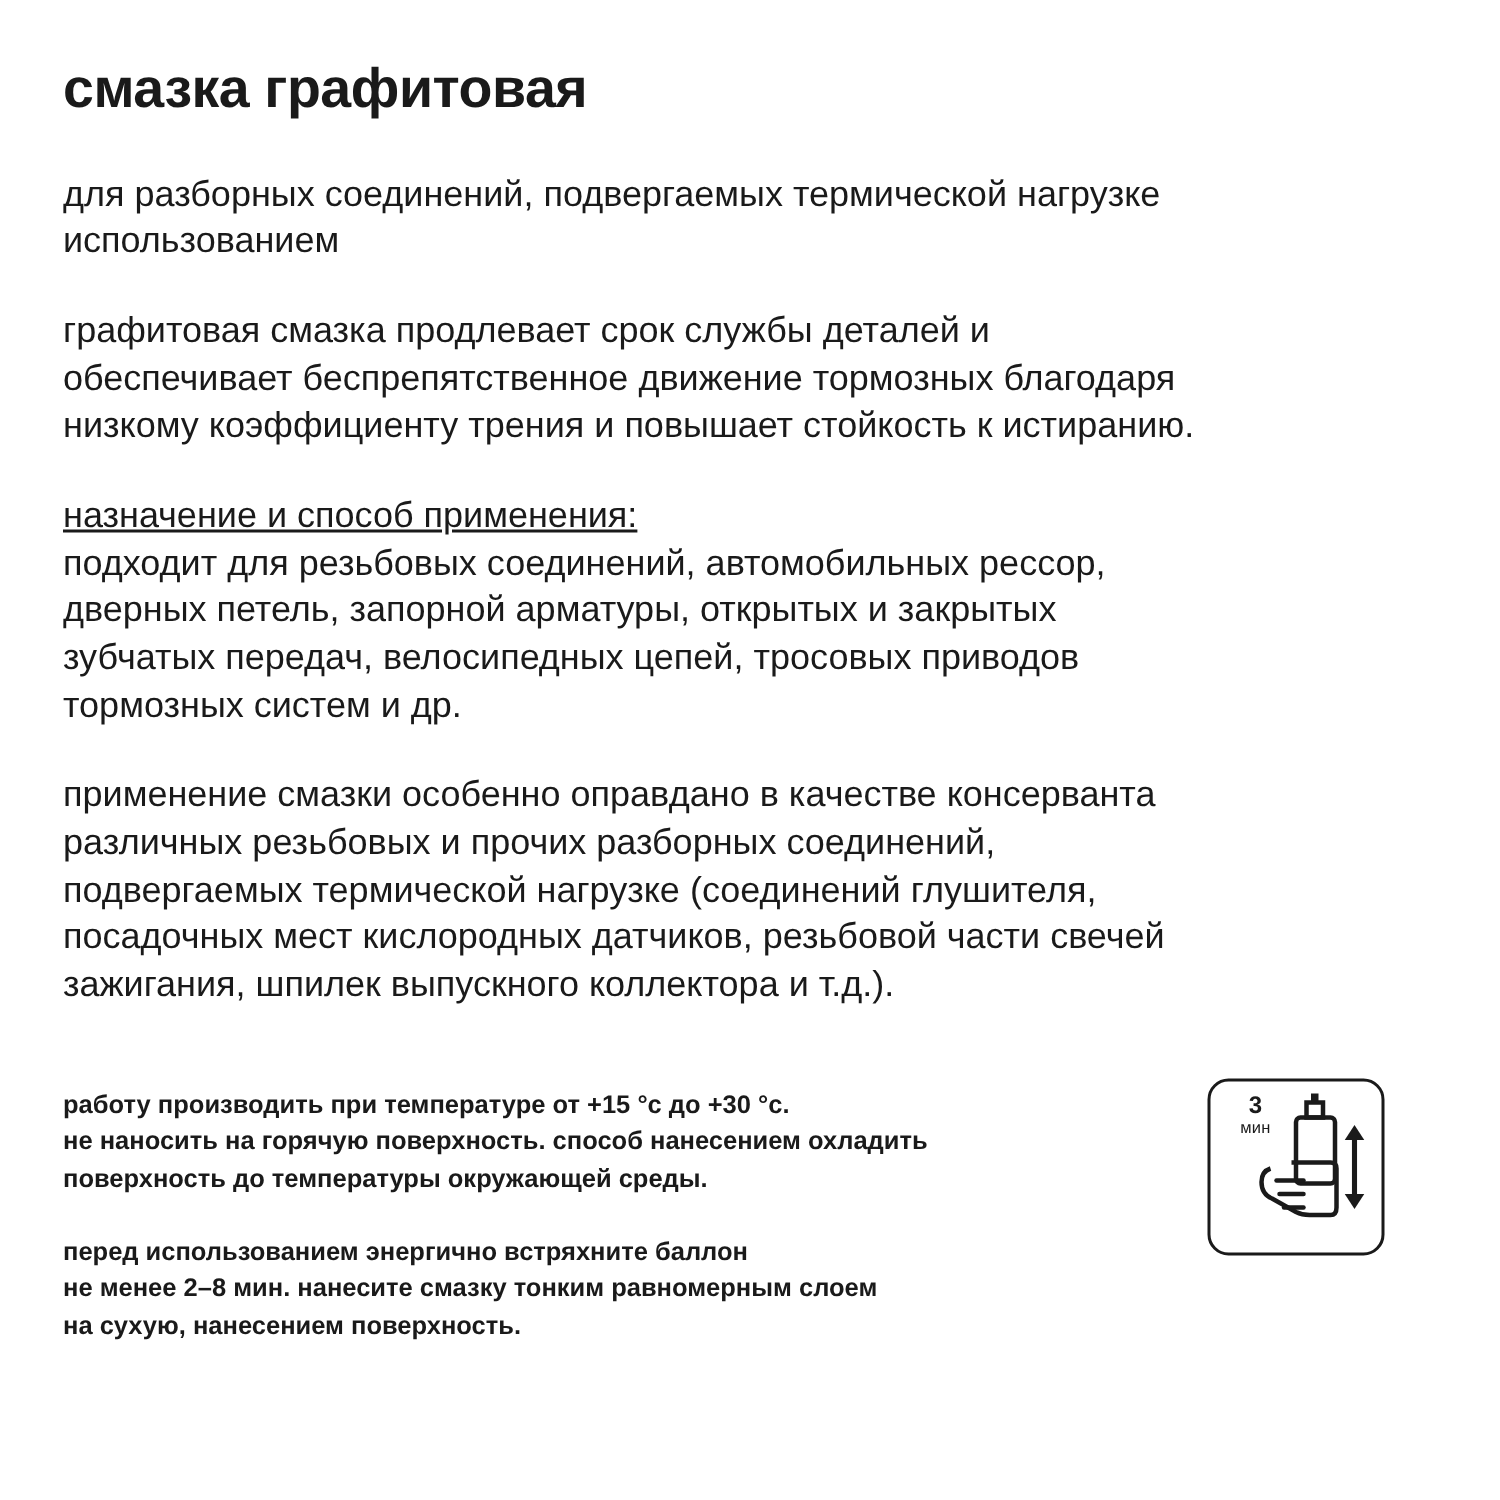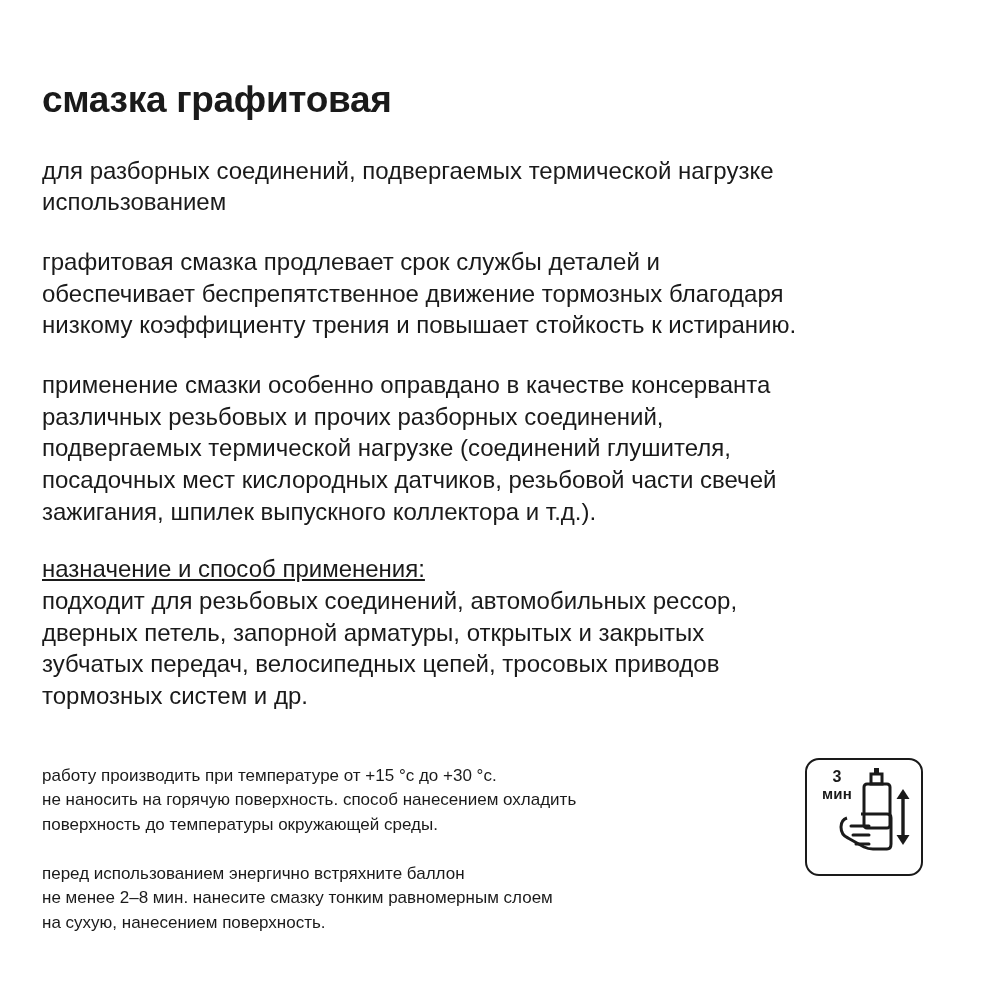--- a/index.html
+++ b/index.html
@@ -12,21 +12,21 @@
     background: #ffffff;
     font-family: "Liberation Sans", sans-serif;
     color: #1a1a1a;
     overflow: hidden;
   }
   .page {
     position: relative;
     width: 1000px;
     height: 1000px;
     box-sizing: border-box;
-    padding: 80px 42px 0 42px;
+    padding: 39px 42px 0 42px;
   }
   .title {
     font-size: 37px;
     font-weight: 700;
     letter-spacing: -0.3px;
     margin: 0 0 34px 0;
     line-height: 1.1;
   }
   .block {
     font-size: 24px;
@@ -37,21 +37,21 @@
   }
   .block.tight {
     margin-bottom: 26px;
   }
   .subhead {
     text-decoration: underline;
     text-underline-offset: 2px;
   }
   .foot {
     font-size: 17px;
-    font-weight: 400;
+    font-weight: 700;
     line-height: 1.45;
     margin: 0 0 24px 0;
     max-width: 720px;
     color: #1a1a1a;
   }
   .foot-wrap {
     position: relative;
     margin-top: 52px;
   }
   .icon-box {
@@ -69,22 +69,22 @@
     left: 10px;
     top: 9px;
     font-size: 16px;
     font-weight: 700;
     line-height: 1.05;
     text-align: center;
     width: 40px;
   }
   .icon-box .shake-label .min {
     display: block;
-    font-size: 15px;
-    font-weight: 700;
+    font-size: 11px;
+    font-weight: 400;
     letter-spacing: 0.2px;
   }
   .icon-svg {
     position: absolute;
     left: 0;
     top: 0;
     width: 113px;
     height: 113px;
   }
 </style>
@@ -99,34 +99,34 @@
     <span>для разборных соединений, подвергаемых термической нагрузке</span><br>
     <span>использованием</span>
   </p>
 
   <p class="block">
     <span>графитовая смазка продлевает срок службы деталей и</span><br>
     <span>обеспечивает беспрепятственное движение тормозных благодаря</span><br>
     <span>низкому коэффициенту трения и повышает стойкость к истиранию.</span>
   </p>
 
+  <p class="block">
+    <span class="subhead">назначение и способ применения:</span><br>
+    <span>подходит для резьбовых соединений, автомобильных рессор,</span><br>
+    <span>дверных петель, запорной арматуры, открытых и закрытых</span><br>
+    <span>зубчатых передач, велосипедных цепей, тросовых приводов</span><br>
+    <span>тормозных систем и др.</span>
+  </p>
+
   <p class="block tight">
     <span>применение смазки особенно оправдано в качестве консерванта</span><br>
     <span>различных резьбовых и прочих разборных соединений,</span><br>
     <span>подвергаемых термической нагрузке (соединений глушителя,</span><br>
     <span>посадочных мест кислородных датчиков, резьбовой части свечей</span><br>
     <span>зажигания, шпилек выпускного коллектора и т.д.).</span>
-  </p>
-
-  <p class="block">
-    <span class="subhead">назначение и способ применения:</span><br>
-    <span>подходит для резьбовых соединений, автомобильных рессор,</span><br>
-    <span>дверных петель, запорной арматуры, открытых и закрытых</span><br>
-    <span>зубчатых передач, велосипедных цепей, тросовых приводов</span><br>
-    <span>тормозных систем и др.</span>
   </p>
 
   <div class="foot-wrap">
 
     <div class="icon-box">
       <svg class="icon-svg" viewBox="0 0 113 113">
 
         <rect x="57" y="24" width="26" height="44" rx="3" fill="none" stroke="#1a1a1a" stroke-width="3"></rect>
         <rect x="64" y="14" width="11" height="10" fill="none" stroke="#1a1a1a" stroke-width="3"></rect>
         <rect x="67" y="8" width="5" height="6" fill="#1a1a1a"></rect>

